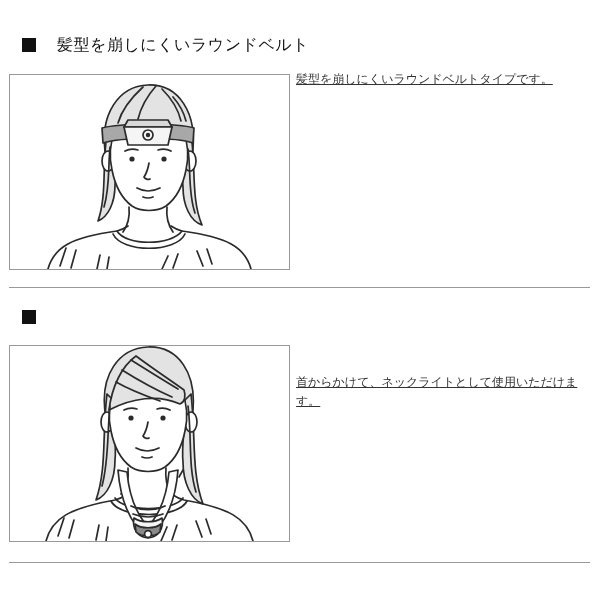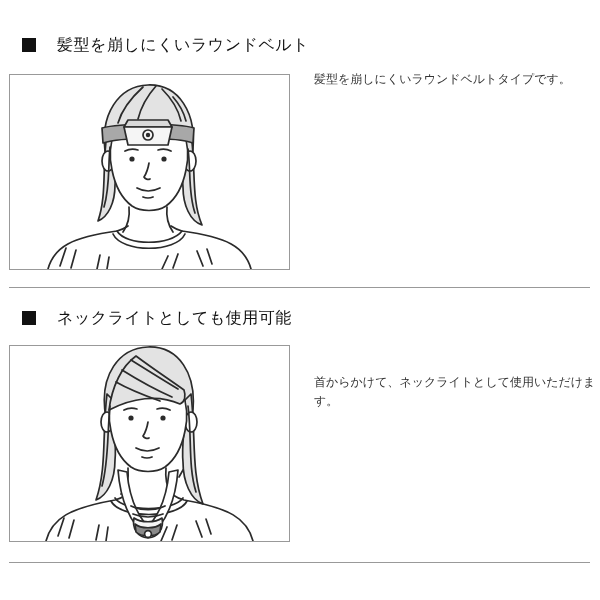--- a/index.html
+++ b/index.html
@@ -44,25 +44,26 @@
     left:9px;
     width:281px;
     border:1px solid var(--border);
     background:#ffffff;
   }
   #figure-1{top:74px;height:196px;}
   #figure-2{top:345px;height:197px;}
   .figure-box svg{display:block;width:100%;height:100%;}
   .desc{
     position:absolute;
-    left:314px;
+    left:296px;
     width:284px;
     color:var(--text-body);
     font-size:12px;
     line-height:19px;
+    text-decoration:underline;
   }
   #desc-1{top:70px;}
   #desc-2{top:337px;margin-top:36px;}
   .divider{
     position:absolute;
     left:9px;
     width:581px;
     height:1px;
     background:var(--border);
   }
@@ -142,21 +143,20 @@
     <path class="ln" d="M197,174 L202,189"></path>
   </svg>
 </div>
 
 <p class="desc" id="desc-1">髪型を崩しにくいラウンドベルトタイプです。</p>
 
 <div class="divider" id="divider-1"></div>
 
 <div class="section-heading" id="heading-2">
   <span class="marker"></span>
-  <span>ネックライトとしても使用可能</span>
 </div>
 
 <div class="figure-box" id="figure-2">
   <svg viewBox="0 0 279 195" aria-hidden="true">
 
     <path class="hair" d="M96,72 C88,28 110,2 138,1 C167,0 189,26 182,72 C182,80 177,84 170,84 L108,84 C101,84 97,80 96,72 Z"></path>
 
     <path class="hair" d="M97,48 C92,88 97,122 86,154 C97,150 105,134 105,114 C107,97 102,80 103,54 Z"></path>
     <path class="hair" d="M181,48 C186,90 181,126 193,158 C181,154 173,136 173,116 C171,98 176,80 175,54 Z"></path>
 

